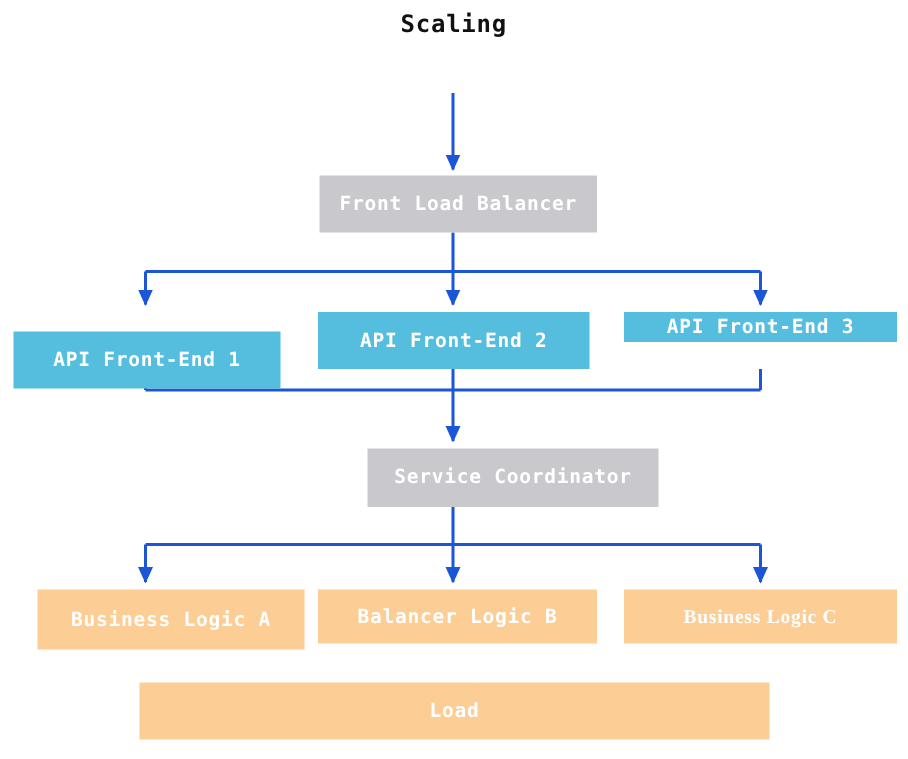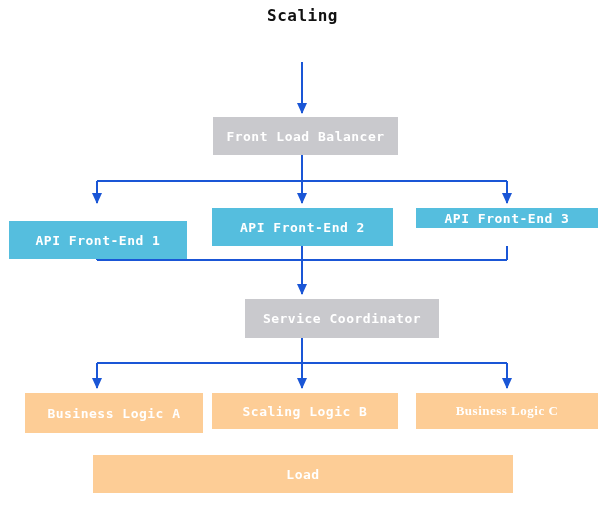--- a/index.html
+++ b/index.html
@@ -95,21 +95,21 @@
   </div>
 
   <div class="node gray n-sc">
     <span>Service Coordinator</span>
   </div>
 
   <div class="node orange n-bla">
     <span>Business Logic A</span>
   </div>
   <div class="node orange n-blb">
-    <span>Scaling Logic B</span>
+    <span>Balancer Logic B</span>
   </div>
   <div class="node orange n-blc">
     <span>Business Logic C</span>
   </div>
 
   <div class="node orange n-data">
     <span>Load</span>
   </div>
 
 </div>

